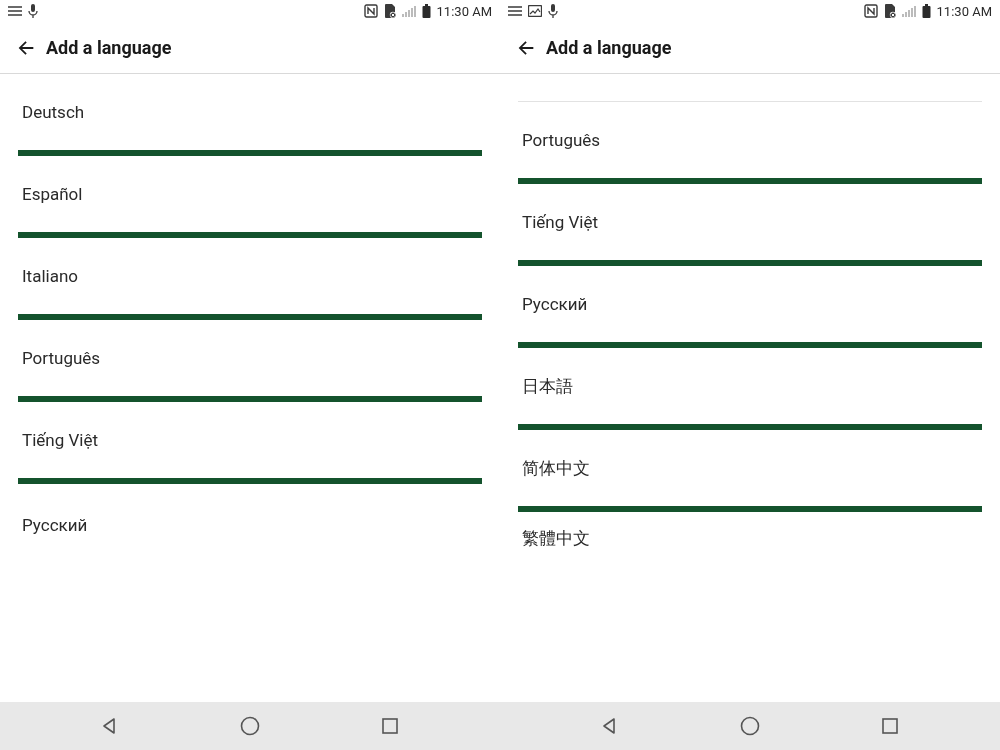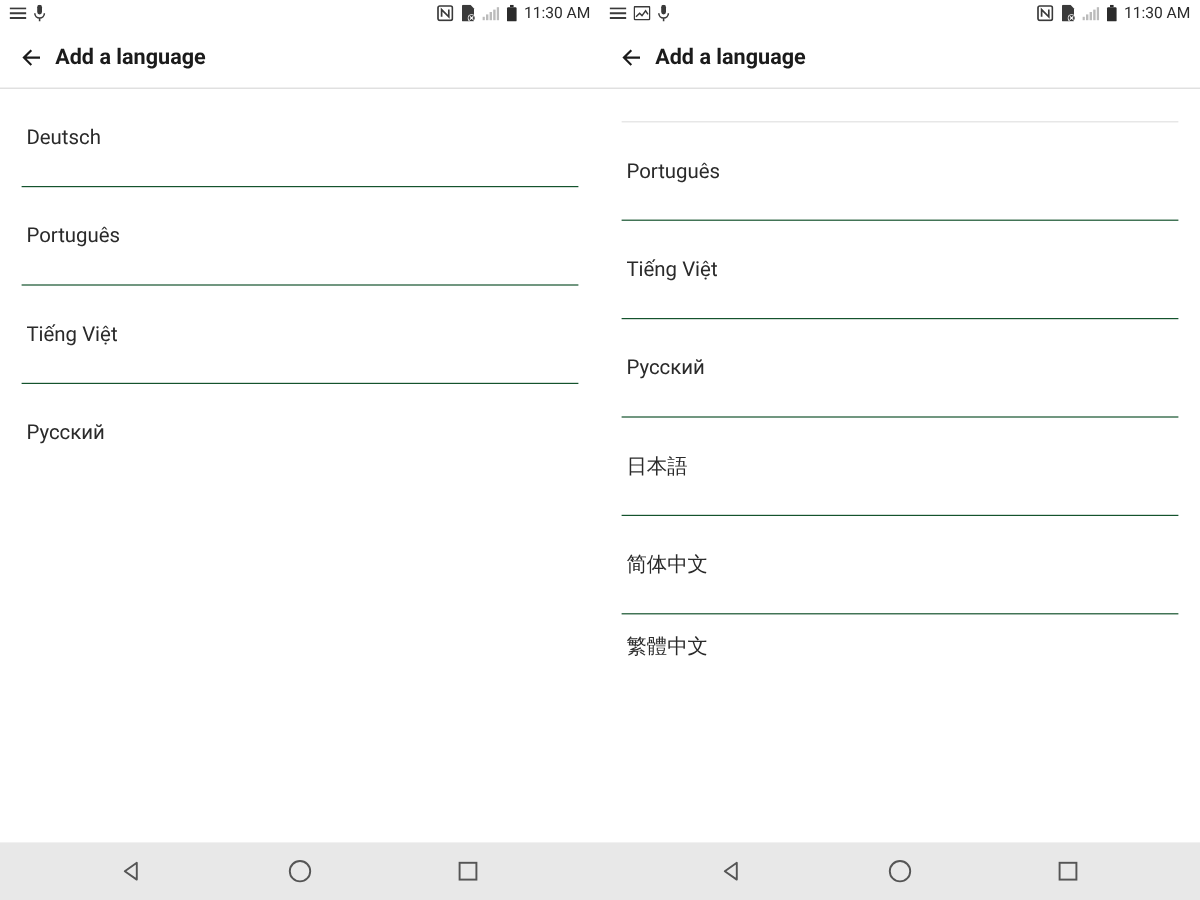--- a/index.html
+++ b/index.html
@@ -69,21 +69,21 @@
   
   .list {
     flex: 1;
     overflow: hidden;
     padding: 0 18px;
   }
   .list-item {
     height: 82px;
     display: flex;
     align-items: center;
-    border-bottom: 1px solid #14532d;
+    border-bottom: 6px solid #14532d;
     font-size: 17px;
     color: #2a2a2a;
     cursor: pointer;
     padding-left: 4px;
   }
   .list-item.short-top {
     height: 28px;
     border-bottom: 1px solid #e2e2e2;
   }
   .list-item.short-bottom {
@@ -167,20 +167,26 @@
         </svg>
     </button>
     <div class="title">Add a language</div>
   </div>
 
   <div class="list">
     <div class="list-item">
         <span>Deutsch</span>
       </div>
     <div class="list-item">
+        <span>Español</span>
+      </div>
+    <div class="list-item">
+        <span>Italiano</span>
+      </div>
+    <div class="list-item">
         <span>Português</span>
       </div>
     <div class="list-item">
         <span>Tiếng Việt</span>
       </div>
     <div class="list-item" style="border-bottom:none;">
         <span>Русский</span>
       </div>
   </div>
 

